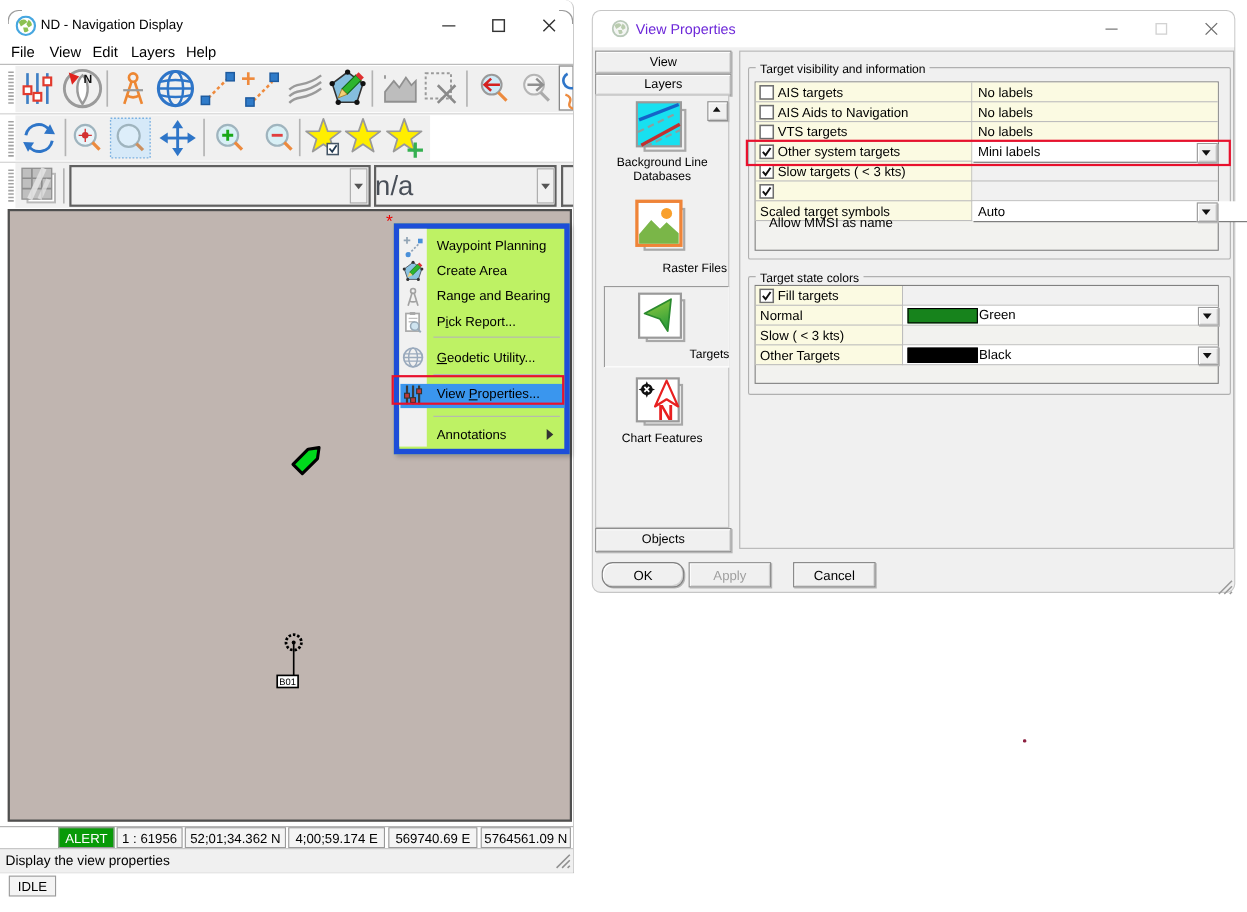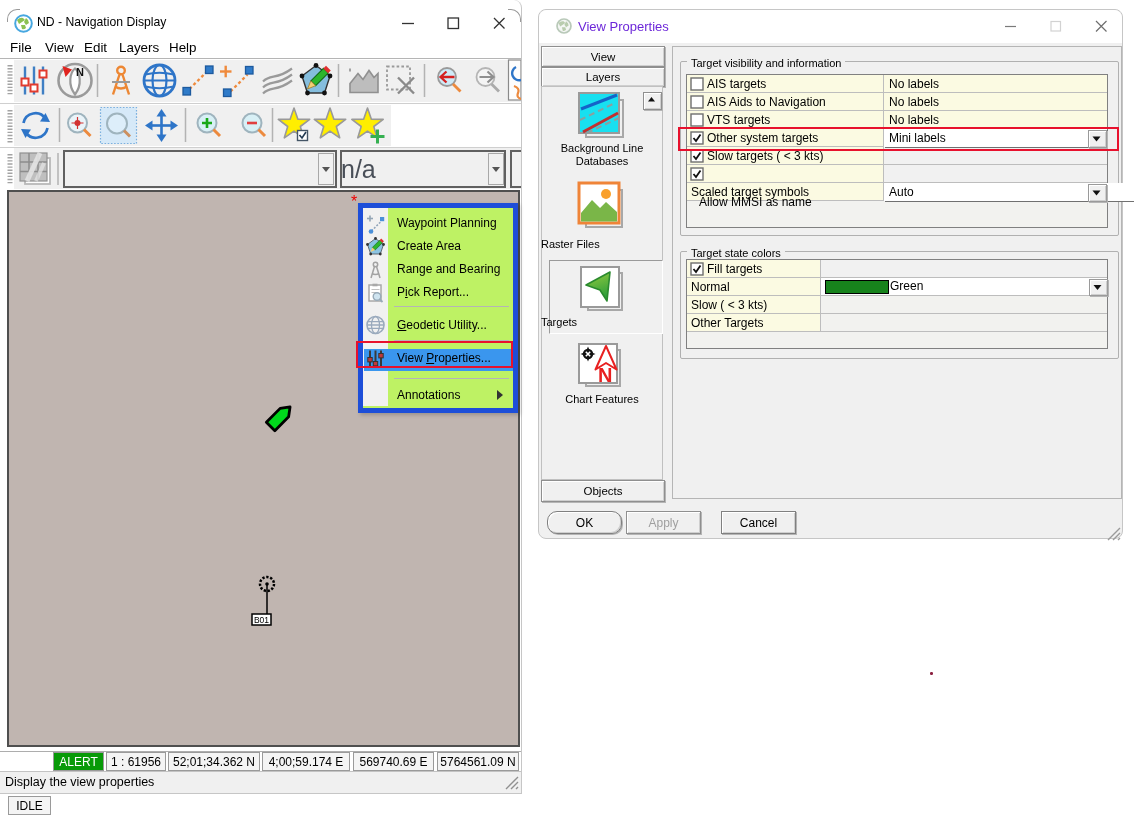--- a/index.html
+++ b/index.html
@@ -381,36 +381,36 @@
     </g>
   </svg>
   <div class="t" style="left:2px;top:132px;width:122px;text-align:center;font-size:11px;line-height:12.5px;">Background Line<br>Databases</div>
 
   <svg class="abs" style="left:37px;top:171px" width="50" height="50" viewBox="0 0 50 50">
     <rect x="10" y="9" width="36" height="37" fill="#f0f0f0" stroke="#a8a8a8" stroke-width="2"></rect>
     <rect x="3" y="2" width="40" height="40" fill="#fff" stroke="#ef8438" stroke-width="3"></rect>
     <circle cx="30" cy="13" r="5" fill="#f9a02c"></circle>
     <polygon points="5,32 16,19 24,27 30,21 41,31 41,40.5 5,40.5" fill="#7ab648"></polygon>
   </svg>
-  <div class="t" style="left:2px;top:228px;width:120px;text-align:left;font-size:11px;">Raster Files</div>
+  <div class="t" style="left:2px;top:228px;width:120px;text-align:right;font-size:11px;">Raster Files</div>
 
   <div class="abs" style="left:10px;top:250px;width:114px;height:74px;border:1px solid #9a9a9a;border-right-color:#fff;border-bottom-color:#fff;box-sizing:border-box;"></div>
 
   <svg class="abs" style="left:39px;top:255px" width="50" height="50" viewBox="0 0 50 50">
     <rect x="10" y="8" width="34" height="37" fill="#f0f0f0" stroke="#a8a8a8" stroke-width="2"></rect>
     <rect x="3" y="2" width="38" height="40" fill="#fff" stroke="#9a9a9a" stroke-width="2"></rect>
     <defs>
         <linearGradient id="ga" x1="0" y1="0" x2="0.3" y2="1">
       <stop offset="0" stop-color="#97cc3f"></stop>
           <stop offset="1" stop-color="#2e9e3a"></stop>
     </linearGradient>
       </defs>
     <path d="M32,7 L8,20 L22,25 L29,36 Z" fill="url(#ga)" stroke="#2a8a2e" stroke-width="1.6" stroke-linejoin="round"></path>
   </svg>
-  <div class="t" style="left:2px;top:306px;width:122px;text-align:left;font-size:11px;">Targets</div>
+  <div class="t" style="left:2px;top:306px;width:122px;text-align:right;font-size:11px;">Targets</div>
 
   <svg class="abs" style="left:37px;top:331px" width="50" height="50" viewBox="0 0 50 50">
     <rect x="10" y="9" width="34" height="36" fill="#f0f0f0" stroke="#a8a8a8" stroke-width="2"></rect>
     <rect x="3" y="3" width="38" height="39" fill="#fff" stroke="#9a9a9a" stroke-width="2"></rect>
     <path d="M30,5 L40.5,28.5 L30,22 L19.5,28.5 Z" fill="none" stroke="#e82020" stroke-width="2" stroke-linejoin="round"></path>
     <text x="22" y="41" font-size="20" font-weight="bold" fill="#e82020" font-family="Liberation Sans">N</text>
     <g fill="#111">
       <circle cx="12" cy="13" r="5.2"></circle>
       <polygon points="12,5.5 13.8,10 10.2,10"></polygon>
       <polygon points="12,20.5 13.8,16 10.2,16"></polygon>
@@ -508,20 +508,28 @@
     <div class="t" style="left:4px;top:56px;">Other Targets</div>
 
     <div class="abs" style="left:134px;top:18px;width:286px;height:17px;background:#fff;">
       <div class="abs" style="left:4px;top:2px;width:62px;height:12px;background:#17831c;border:1px solid #000;"></div>
       <div class="t" style="left:69px;top:1px;">Green</div>
       <div class="abs raised" style="left:268px;top:1px;width:17px;height:15px;border-color:#9a9a9a;"></div>
       <svg class="abs" style="left:268px;top:1px" width="17" height="15">
           <polygon points="4.5,6 12.5,6 8.5,11" fill="#111"></polygon>
         </svg>
     </div>
+    <div class="abs" style="left:134px;top:54px;width:286px;height:17px;background:#fff;">
+      <div class="abs" style="left:4px;top:2px;width:62px;height:12px;background:#000;border:1px solid #000;"></div>
+      <div class="t" style="left:69px;top:1px;">Black</div>
+      <div class="abs raised" style="left:268px;top:1px;width:17px;height:15px;border-color:#9a9a9a;"></div>
+      <svg class="abs" style="left:268px;top:1px" width="17" height="15">
+          <polygon points="4.5,6 12.5,6 8.5,11" fill="#111"></polygon>
+        </svg>
+    </div>
   </div>
 
   <div class="abs raised" style="left:8px;top:501px;width:73px;height:21px;display:flex;align-items:center;justify-content:center;font-size:12px;border-color:#808080;border-radius:10px;">OK</div>
   <div class="abs raised" style="left:87px;top:501px;width:73px;height:21px;display:flex;align-items:center;justify-content:center;font-size:12px;color:#9f9f9f;">Apply</div>
   <div class="abs raised" style="left:182px;top:501px;width:73px;height:21px;display:flex;align-items:center;justify-content:center;font-size:12px;border-color:#808080;">Cancel</div>
   <svg class="abs" style="left:566px;top:515px" width="17" height="16">
     <path d="M15,3 L3,15 M15,8 L8,15 M15,13 L13,15" stroke="#9a9a9a" stroke-width="1.4" fill="none"></path>
   </svg>
 </div>
 

